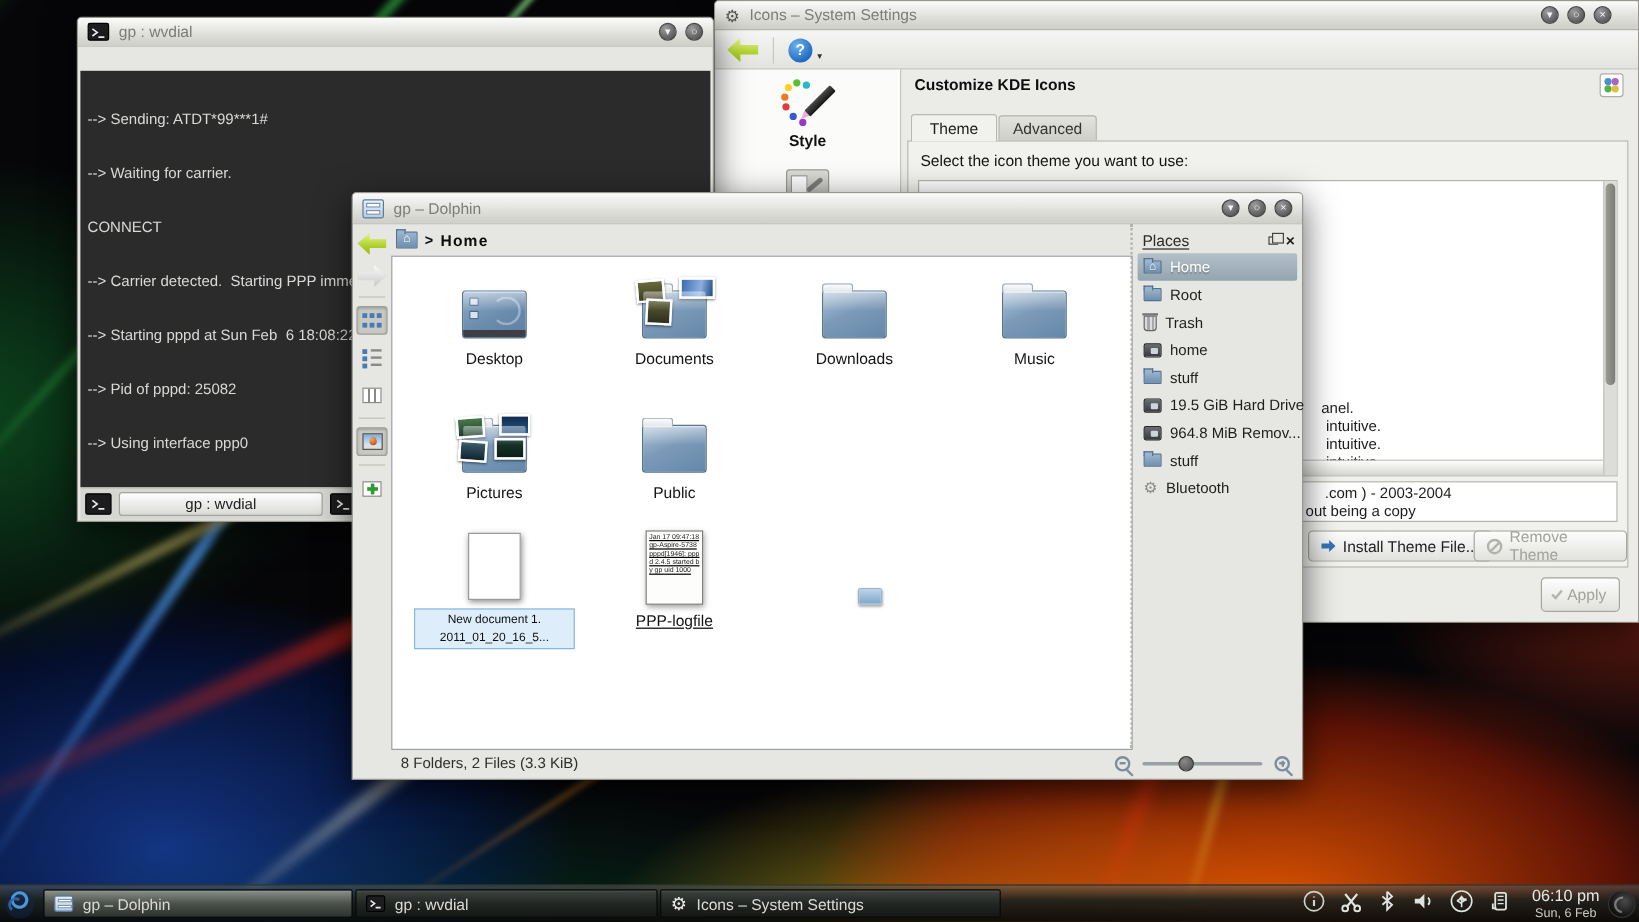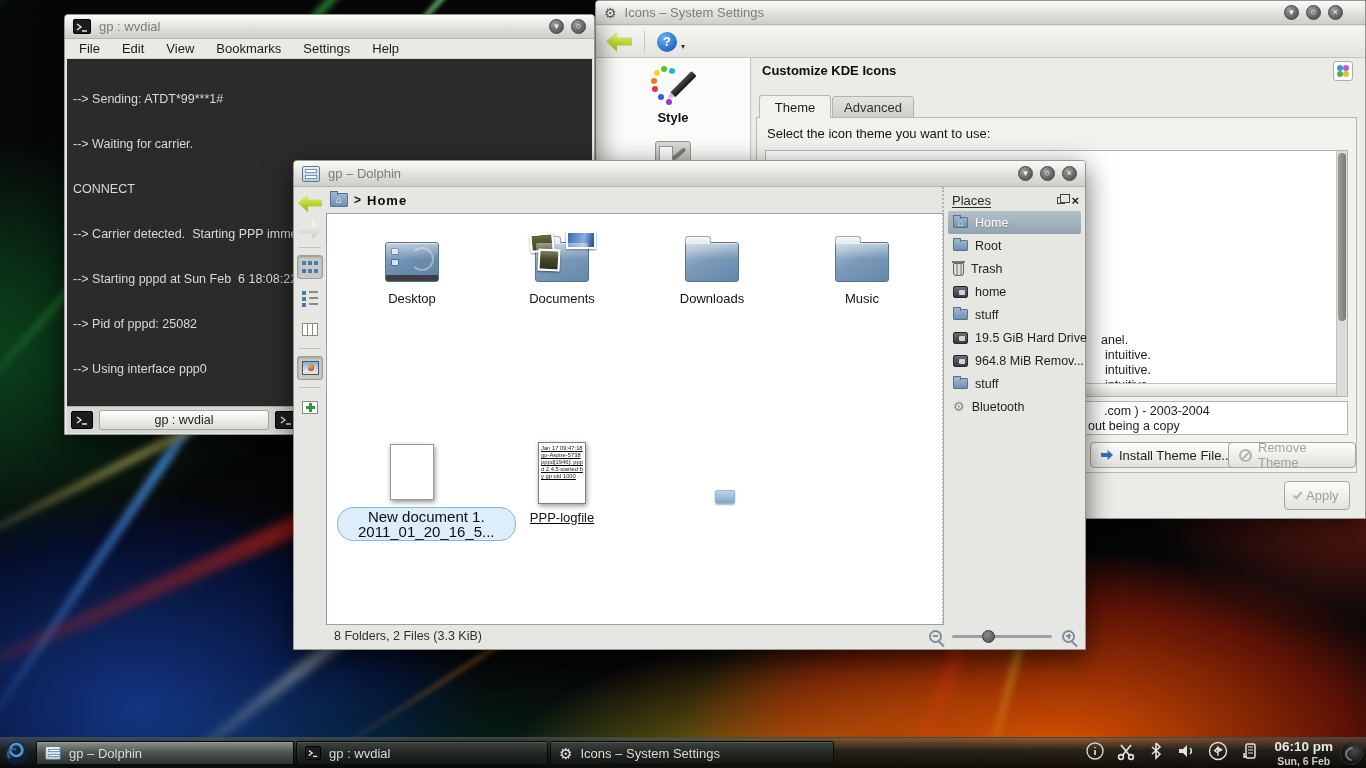--- a/index.html
+++ b/index.html
@@ -88,21 +88,21 @@
   .folder:after{content:"";position:absolute;left:0;top:0;right:0;height:16px;background:linear-gradient(rgba(255,255,255,.45),rgba(255,255,255,0));border-radius:2px 2px 0 0;}
   .fold-desktop{background:linear-gradient(155deg,#93aec9,#6a8cad 55%,#5d7fa2);}
   .fold-desktop:before{display:none;}
   .fold-desktop .swirl{position:absolute;right:4px;top:4px;width:24px;height:24px;border:2px solid rgba(255,255,255,.35);border-radius:50%;border-left-color:transparent;}
   .fold-desktop .sq{position:absolute;width:8px;height:7px;background:#d9e3ee;border:1px solid #4d6d8c;border-radius:1px;}
   .fold-desktop .bar{position:absolute;left:0;right:0;bottom:0;height:6px;background:#3e3e46;border-radius:0 0 2px 2px;}
   .thumb{position:absolute;border:2px solid #fff;box-shadow:0 1px 2px rgba(0,0,0,.5);}
   .page{position:relative;width:44px;height:56px;background:#fff;border:1px solid #9a9a9a;box-shadow:1px 2px 5px rgba(0,0,0,.45);}
   .page-log{width:48px;height:62px;background:#fdfdfb;border:1px solid #7e7e7a;box-shadow:1px 2px 5px rgba(0,0,0,.4);padding:2px;overflow:hidden;}
   .logtxt{font-size:5.8px;line-height:7px;color:#222;text-align:left;word-break:break-all;}
-  .sel-label{display:inline-block;border:1px solid #86b7e0;background:#ddeefa;border-radius:16px;padding:1px 20px;font-size:15px;color:#0f0f0f;line-height:15px;}
+  .sel-label{display:inline-block;border:1px solid #86b7e0;background:#ddeefa;border-radius:0;padding:1px 20px;font-size:10px;color:#0f0f0f;line-height:15px;}
   .places{position:absolute;right:0;top:26px;width:143px;bottom:26px;border-left:2px dotted #b3b3ad;padding:2px 0 0 4px;}
   .places-hdr{display:flex;align-items:center;height:22px;padding:0 6px 0 4px;gap:6px;font-size:13px;color:#2a2a2a;}
   .prow{display:flex;align-items:center;gap:7px;height:23px;padding-left:5px;font-size:12.5px;color:#1e1e1e;border-radius:2px;margin-right:4px;}
   .prow.sel{background:linear-gradient(#b4c0c8,#93a4b0);color:#fff;text-shadow:0 1px 1px rgba(0,0,0,.25);}
   .mini-folder{position:relative;width:15px;height:11px;background:linear-gradient(#9ab4cf,#6e90b0);border:1px solid #55718e;border-radius:1px;flex:none;}
   .mini-folder:before{content:"";position:absolute;top:-3px;left:-1px;width:6px;height:3px;background:#9ab4cf;border:1px solid #55718e;border-bottom:none;}
   .mini-home{display:flex;align-items:center;justify-content:center;color:#fff;font-size:10px;line-height:10px;}
   .mini-drive{position:relative;width:15px;height:12px;background:linear-gradient(#6c6c74,#393941);border:1px solid #26262c;border-radius:2px;flex:none;}
   .mini-drive:after{content:"";position:absolute;right:2px;bottom:2px;width:6px;height:5px;background:#cfd4da;border-radius:1px;}
   .mini-trash{position:relative;width:11px;height:13px;border:1px solid #666;border-radius:1px 1px 3px 3px;background:repeating-linear-gradient(90deg,#dcdcdc 0 2px,#a8a8a8 2px 4px);flex:none;margin-top:2px;}
@@ -131,21 +131,21 @@
 
   
   .dolph-ico{position:relative;width:18px;height:16px;background:linear-gradient(#eaf1f8,#b4cde4);border:1px solid #5a7a9a;border-radius:2px;flex:none;}
   .dolph-ico span{position:absolute;left:2px;width:12px;height:4px;background:#fff;border:1px solid #7a95b5;}
 
   
   .panel{position:absolute;left:0;right:0;bottom:0;height:31px;z-index:50;background:linear-gradient(rgba(90,96,90,.55),rgba(28,32,28,.92) 40%,rgba(8,10,8,.95));border-top:1px solid rgba(120,130,120,.5);}
   .task{position:absolute;top:3px;height:24px;border:1px solid #0a0a0a;border-radius:2px;display:flex;align-items:center;gap:8px;padding:0 8px;font-size:13px;color:#dadad6;background:linear-gradient(#3f433f,#232723 50%,#141714);box-shadow:inset 0 1px 0 rgba(255,255,255,.12);}
   .task.active{background:linear-gradient(#8a908a,#4c514c 50%,#2e322e);}
   .tray{position:absolute;top:0;bottom:0;display:flex;align-items:center;gap:11px;}
-  .clock{position:absolute;right:33px;top:2px;text-align:center;color:#e4e8e4;line-height:14px;font-weight:bold;}
+  .clock{position:absolute;right:33px;top:2px;text-align:center;color:#e4e8e4;line-height:14px;}
   .clock .t{font-size:13.5px;}
   .clock .d{font-size:10.5px;color:#c8ccc8;}
   .cashew{position:absolute;right:3px;top:4px;width:23px;height:23px;border-radius:50%;background:radial-gradient(circle at 62% 38%,#4a4a4a,#101010 70%);border:1px solid #333;}
   .cashew:after{content:"";position:absolute;left:4px;top:4px;width:10px;height:10px;border-radius:50%;border:2px solid rgba(190,190,190,.55);border-right-color:transparent;border-bottom-color:transparent;transform:rotate(-40deg);}
 </style>
 </head>
 <body>
 
 <div class="screen">
 
@@ -253,28 +253,20 @@
       <span class="term-ico">
         <svg width="14" height="12" viewBox="0 0 14 12">
             <path d="M2 3 l4 3 -4 3 M7 10 h5" stroke="#e8e8e8" stroke-width="1.4" fill="none"></path>
           </svg>
       </span>
       <span class="title">gp : wvdial</span>
       <span class="winbtns">
         <span class="wbtn">▾</span>
         <span class="wbtn">○</span>
       </span>
-    </div>
-    <div class="menubar">
-      <span>File</span>
-      <span>Edit</span>
-      <span>View</span>
-      <span>Bookmarks</span>
-      <span>Settings</span>
-      <span>Help</span>
     </div>
     <div class="console">
       <div>--&gt; Sending: ATDT*99***1#</div>
       <div>--&gt; Waiting for carrier.</div>
       <div>CONNECT</div>
       <div>--&gt; Carrier detected.  Starting PPP immediately.</div>
       <div>--&gt; Starting pppd at Sun Feb  6 18:08:22 2011</div>
       <div>--&gt; Pid of pppd: 25082</div>
       <div>--&gt; Using interface ppp0</div>
       
@@ -387,20 +379,37 @@
           </div>
         <div class="flabel">Downloads</div>
       </div>
       <div class="cell" style="left:460px;top:10px;">
         <div class="icon-wrap">
             <div class="folder"></div>
           </div>
         <div class="flabel">Music</div>
       </div>
 
+      <div class="cell" style="left:10px;top:122px;">
+        <div class="icon-wrap">
+            <div class="folder">
+          <span class="thumb" style="left:-6px;top:-8px;width:24px;height:18px;background:linear-gradient(#4a7a4a,#1e3a2e);transform:rotate(-4deg);"></span>
+          <span class="thumb" style="right:-4px;top:-10px;width:26px;height:18px;background:linear-gradient(#102a4a,#2a5a8a);"></span>
+          <span class="thumb" style="left:-4px;top:12px;width:24px;height:18px;background:linear-gradient(#3a5a6a,#12242e);transform:rotate(4deg);"></span>
+          <span class="thumb" style="right:0;top:10px;width:26px;height:18px;background:linear-gradient(#1a3a2a,#0c1c16);"></span>
+        </div>
+          </div>
+        <div class="flabel">Pictures</div>
+      </div>
+      <div class="cell" style="left:160px;top:122px;">
+        <div class="icon-wrap">
+            <div class="folder"></div>
+          </div>
+        <div class="flabel">Public</div>
+      </div>
 
       <div class="cell" style="left:10px;top:224px;">
         <div class="icon-wrap" style="height:62px;">
             <div class="page"></div>
           </div>
         <div style="margin-top:7px;">
           <span class="sel-label">
             <span style="display:block;">New document 1.</span>
             <span style="display:block;">2011_01_20_16_5...</span>
           </span>

